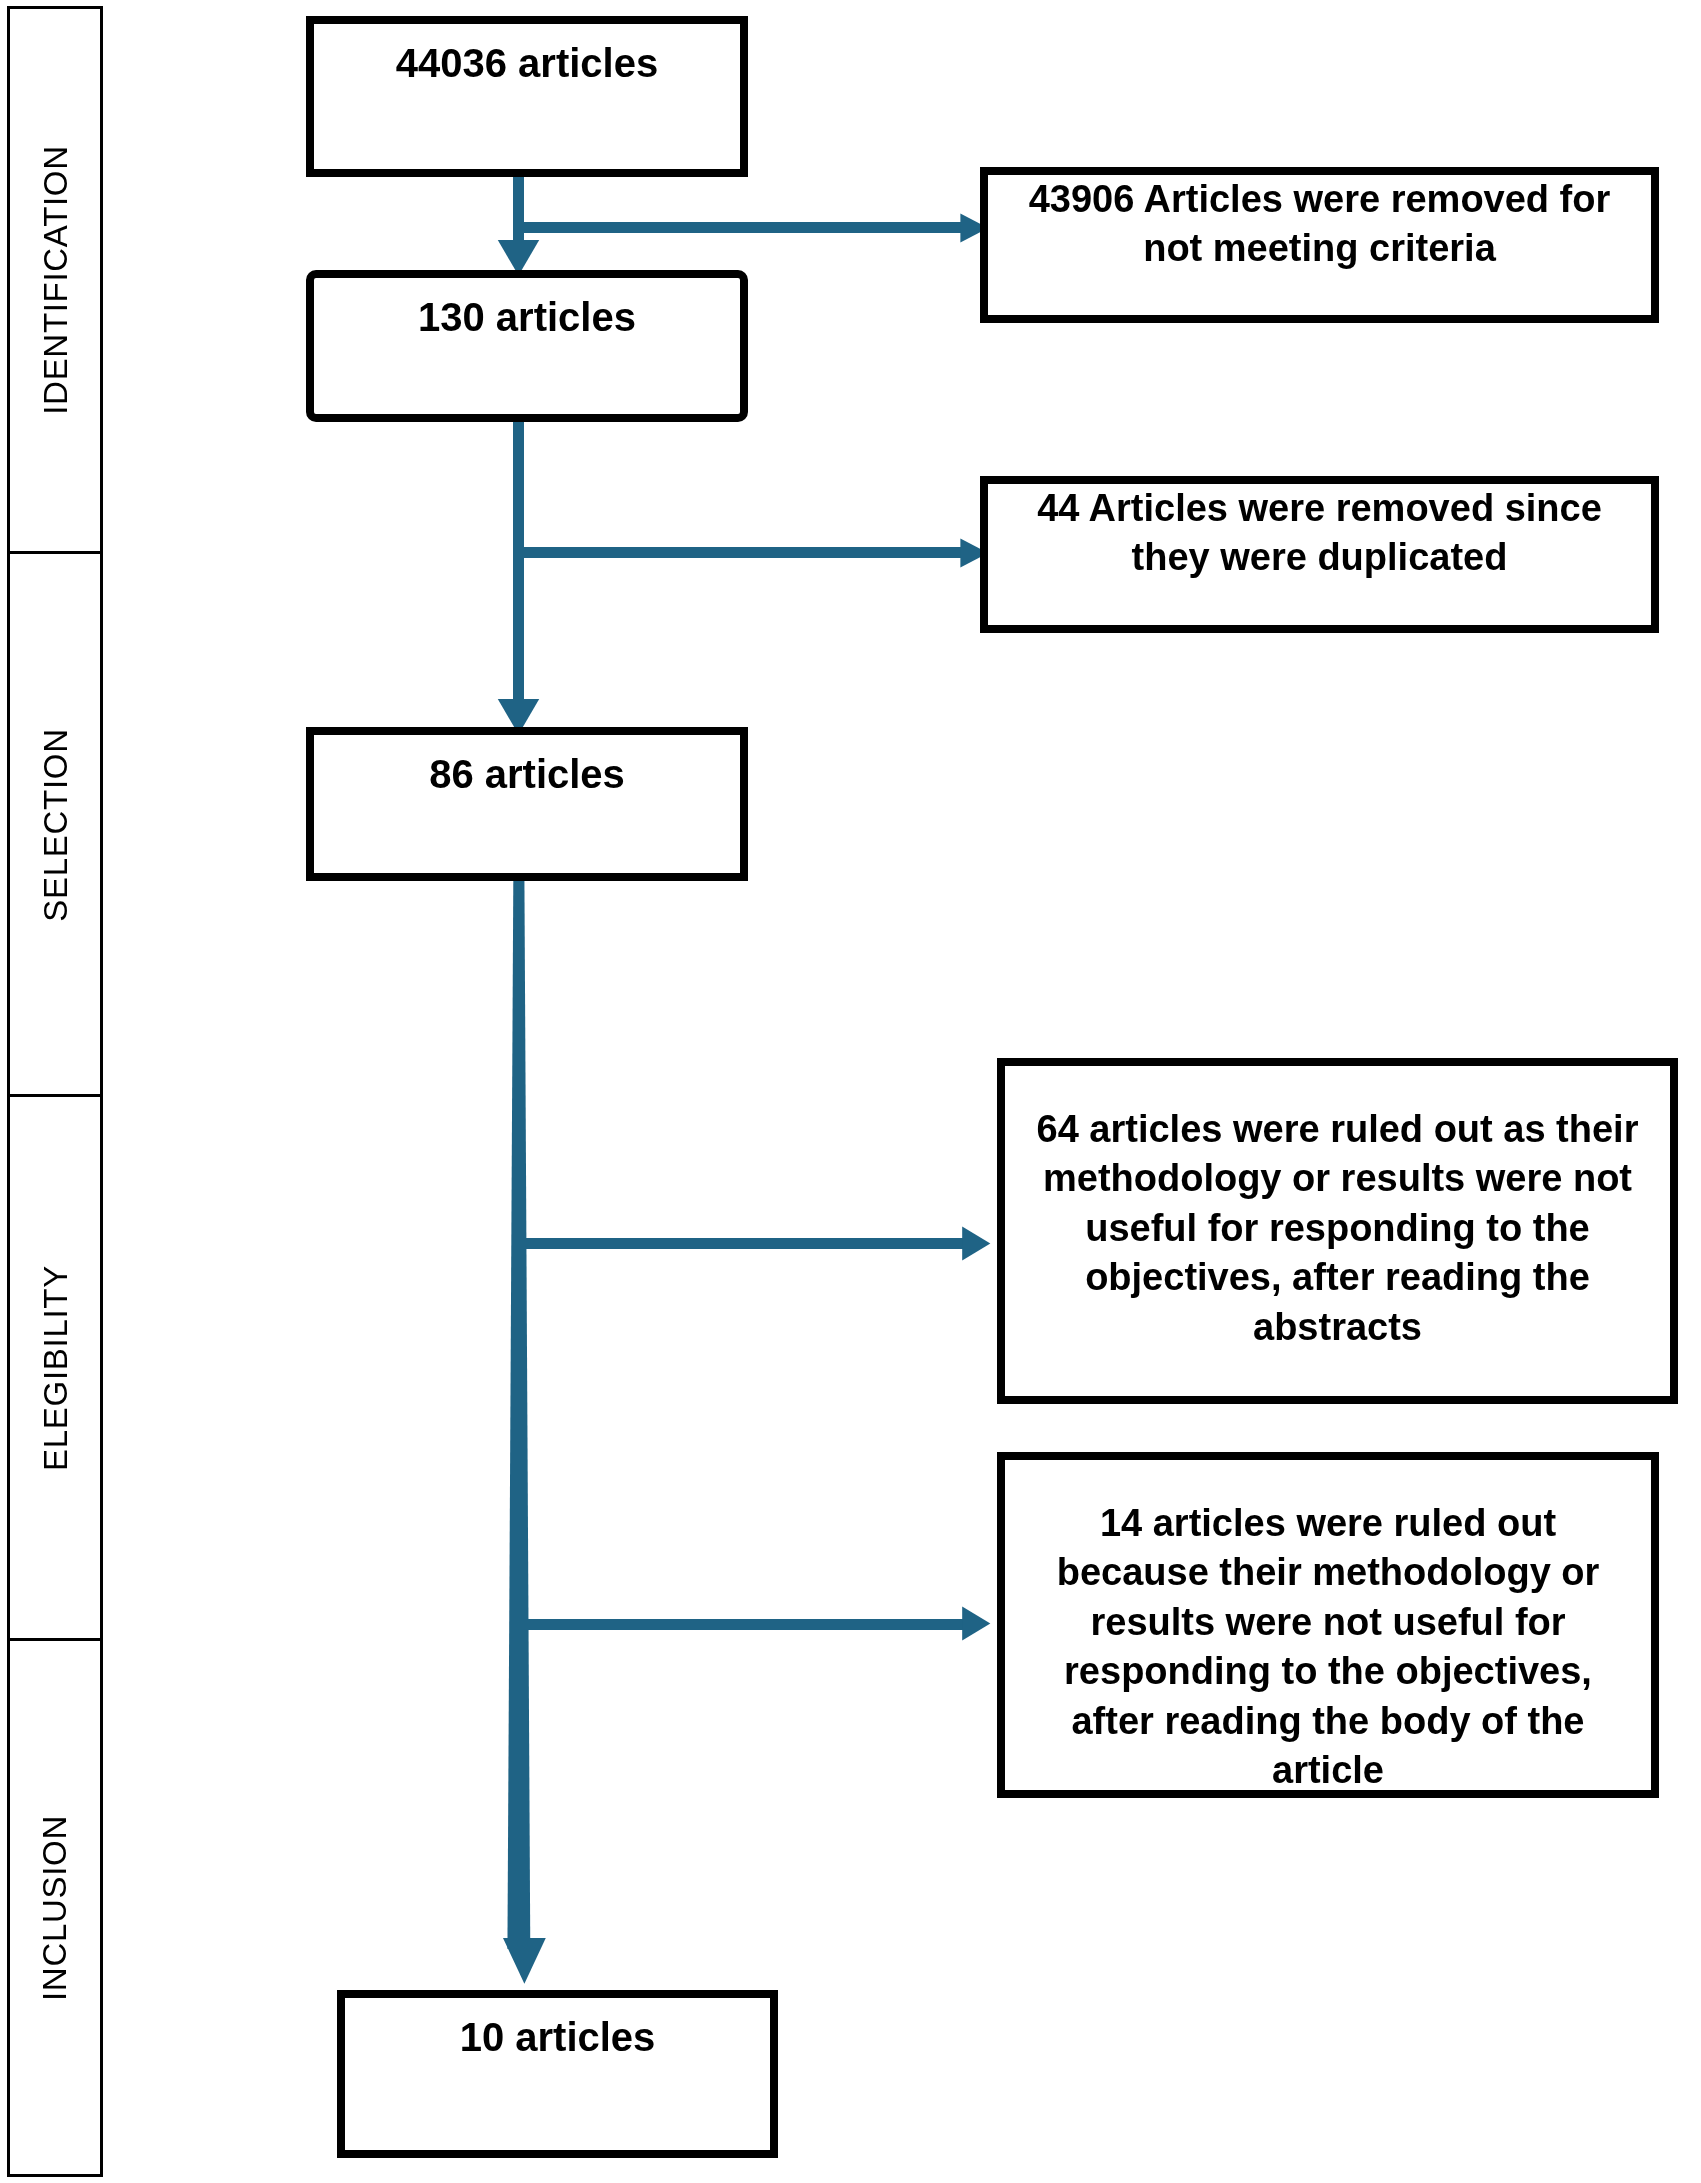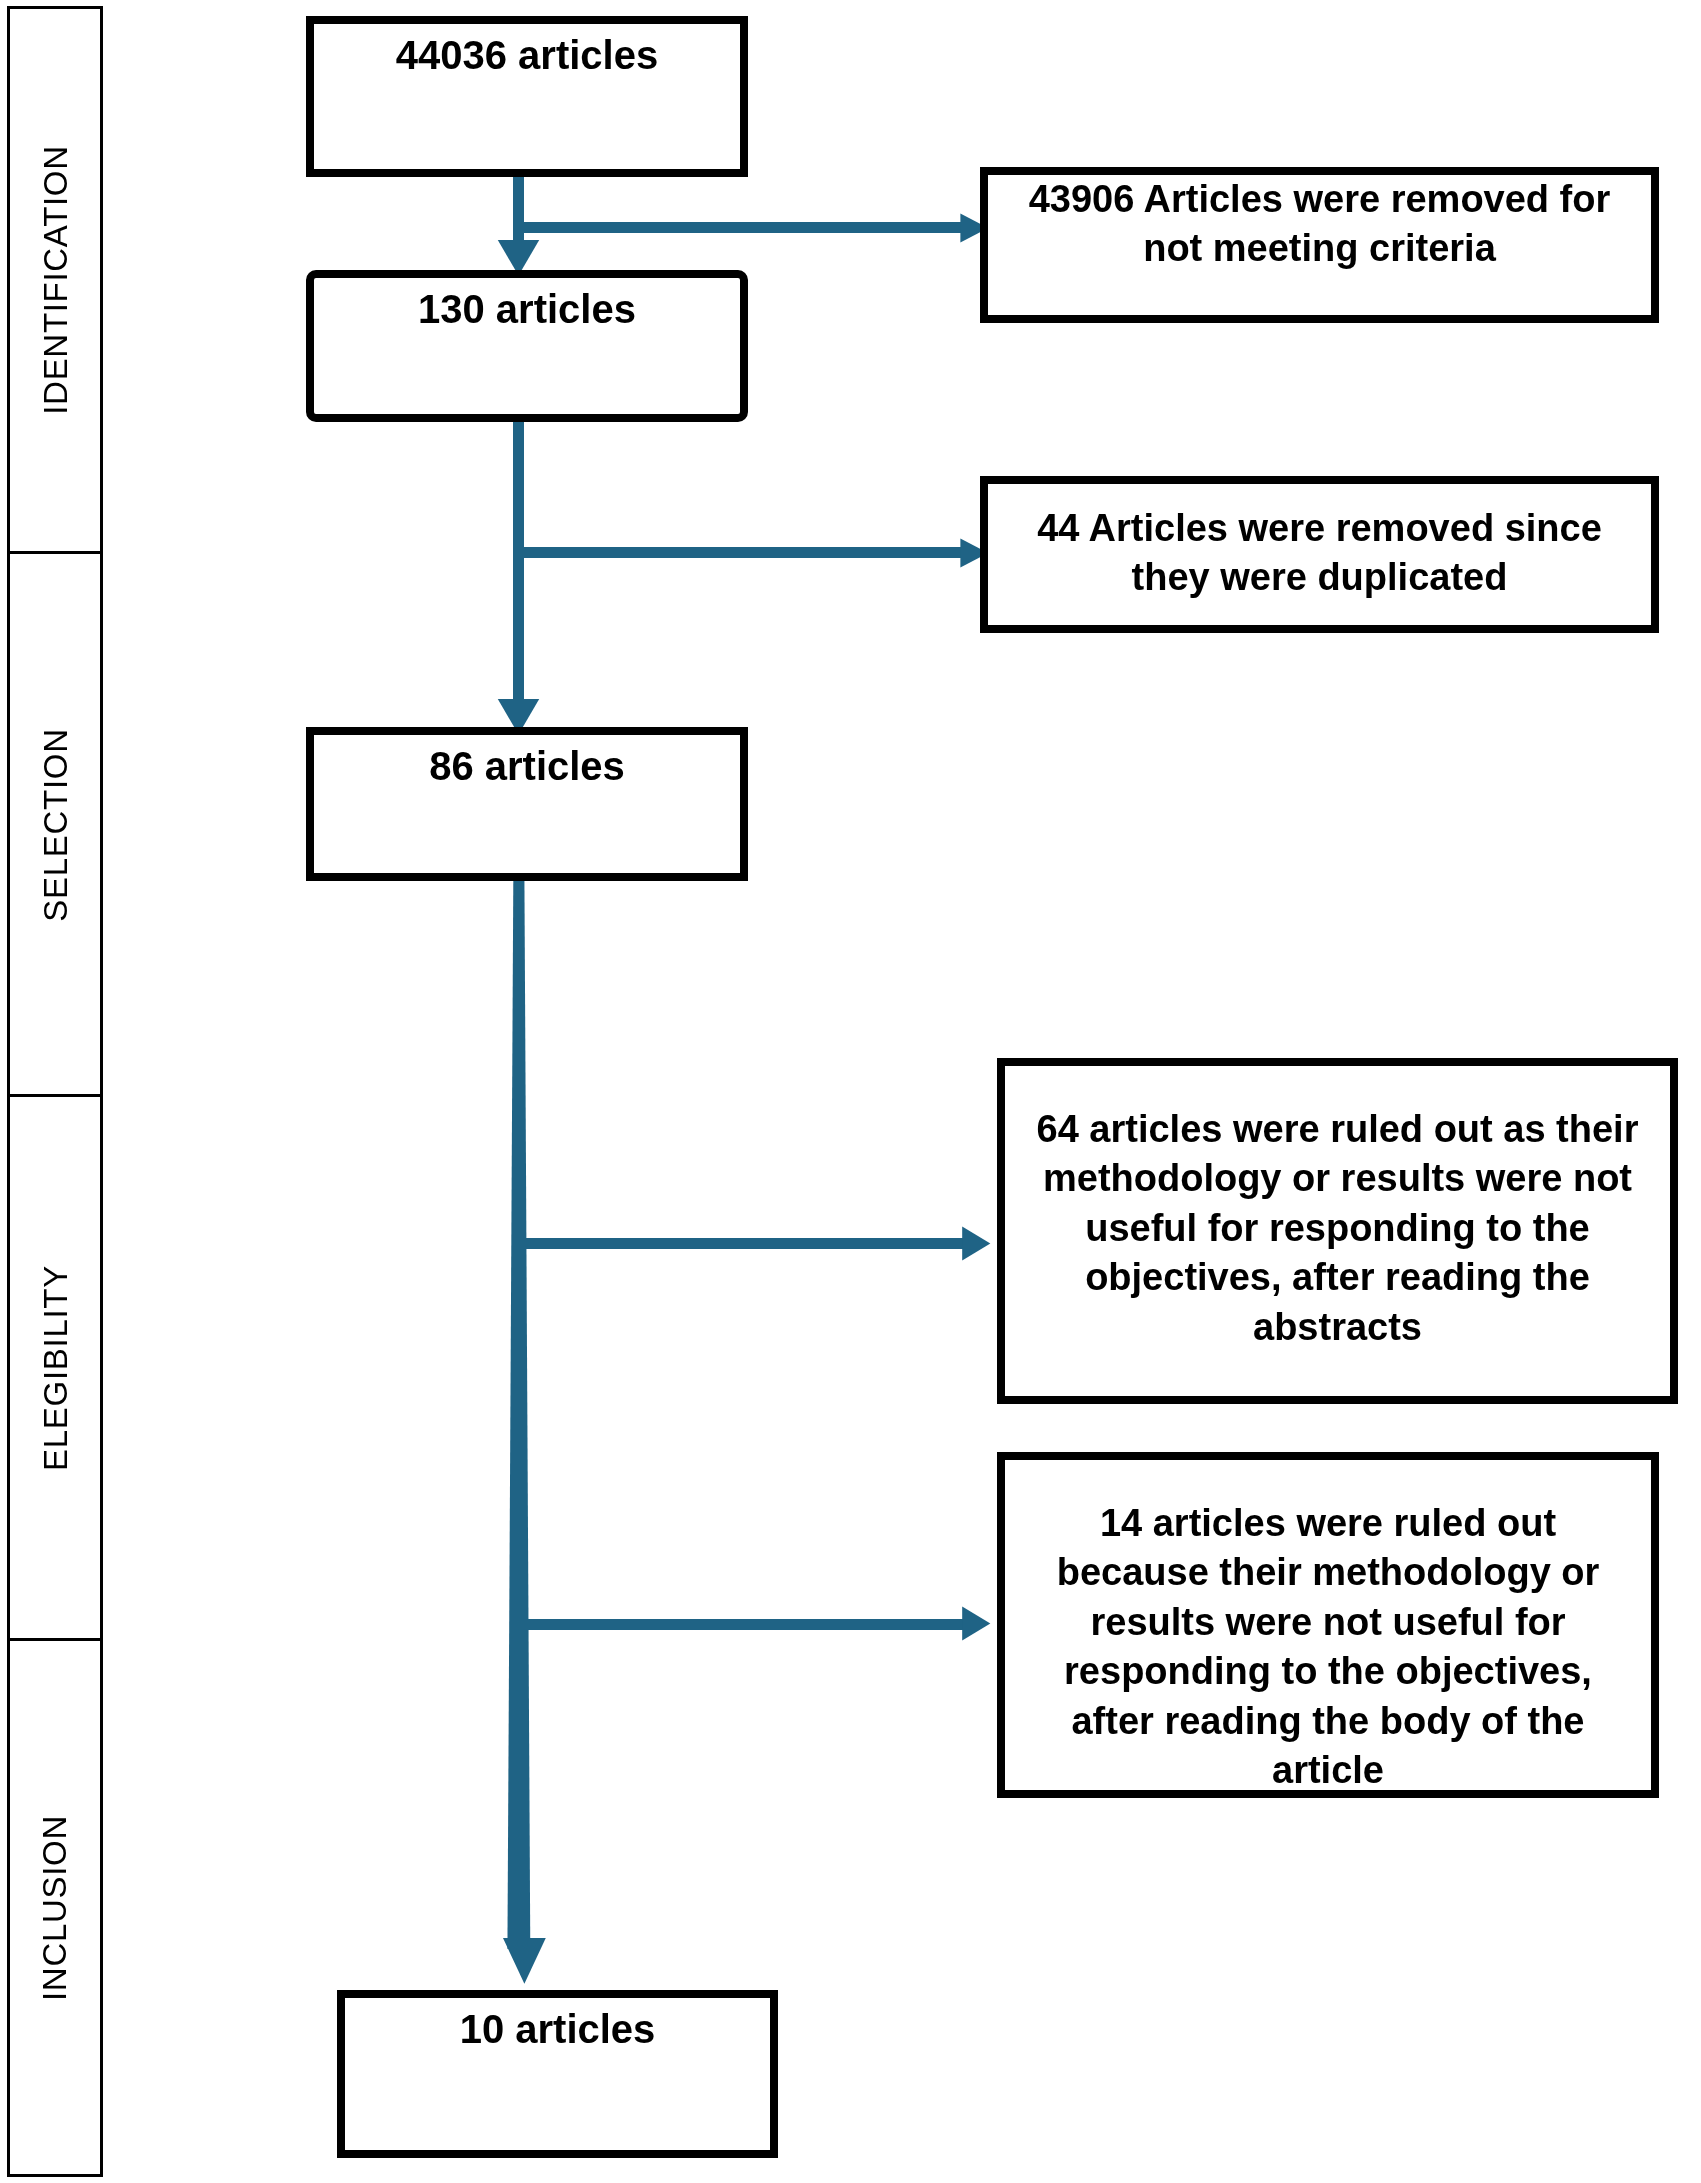--- a/index.html
+++ b/index.html
@@ -56,21 +56,21 @@
     align-items:flex-start;
     justify-content:center;
   }
   .node .txt{
     font-weight:bold;
     color:#000000;
     text-align:center;
     line-height:1.30;
     font-family:"Liberation Sans","DejaVu Sans",sans-serif;
   }
-  .node.count .txt{ font-size:40px; padding-top:5px; }
+  .node.count .txt{ font-size:40px; padding-top:13px; }
   .node.reason .txt{ font-size:38px; }
   .node.reason.tall .txt{ font-size:38px; padding-top:39px; }
 
   
   .conn{ position:absolute; background:#1F6385; }
   .conn-svg{ position:absolute; overflow:visible; }
 </style>
 </head>
 <body>
 
@@ -147,21 +147,21 @@
 
   <div class="node count" style="left:337px;top:1990px;width:441px;height:168px;">
     <span class="txt">10 articles</span>
   </div>
 
   <div class="node reason" style="left:980px;top:167px;width:679px;height:156px;">
     <span class="txt" style="max-width:621px;">43906 Articles were removed for not meeting criteria</span>
   </div>
 
   <div class="node reason" style="left:980px;top:476px;width:679px;height:157px;">
-    <span class="txt" style="max-width:629px;margin-top:20px;">44 Articles were removed since they were duplicated</span>
+    <span class="txt" style="max-width:629px;">44 Articles were removed since they were duplicated</span>
   </div>
 
   <div class="node reason tall" style="left:997px;top:1058px;width:681px;height:346px;">
     <span class="txt" style="max-width:621px;">64 articles were ruled out as their methodology or results were not useful for responding to the objectives, after reading the abstracts</span>
   </div>
 
   <div class="node reason tall" style="left:997px;top:1452px;width:662px;height:346px;">
     <span class="txt" style="max-width:570px;">14 articles were ruled out because their methodology or results were not useful for responding to the objectives, after reading the body of the article</span>
   </div>
 

